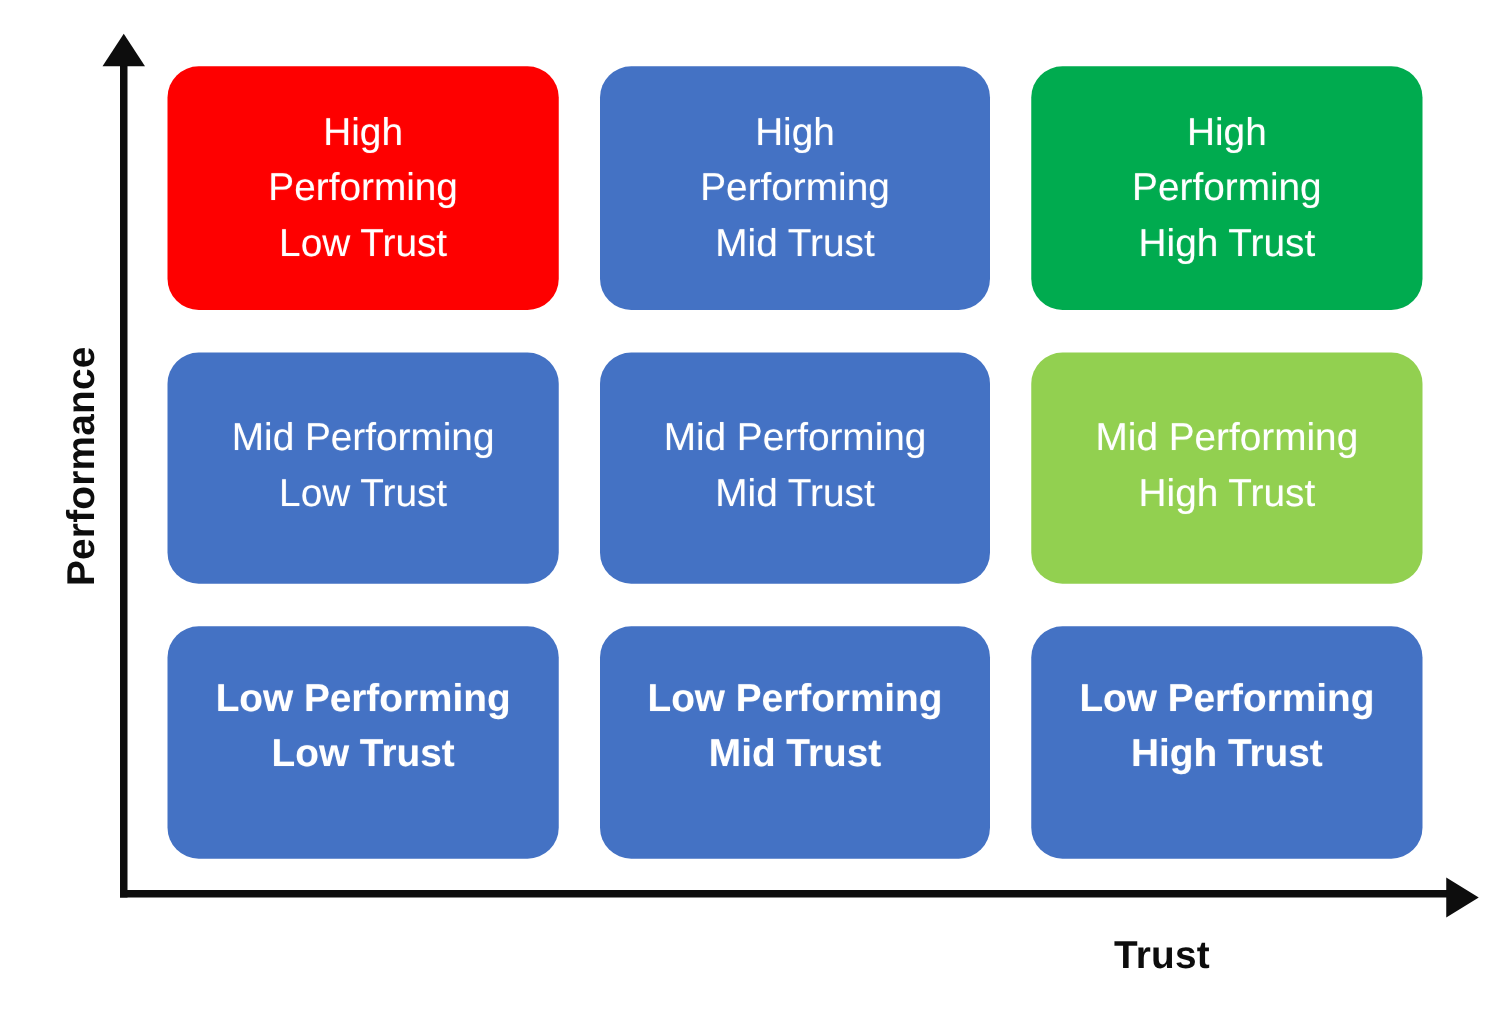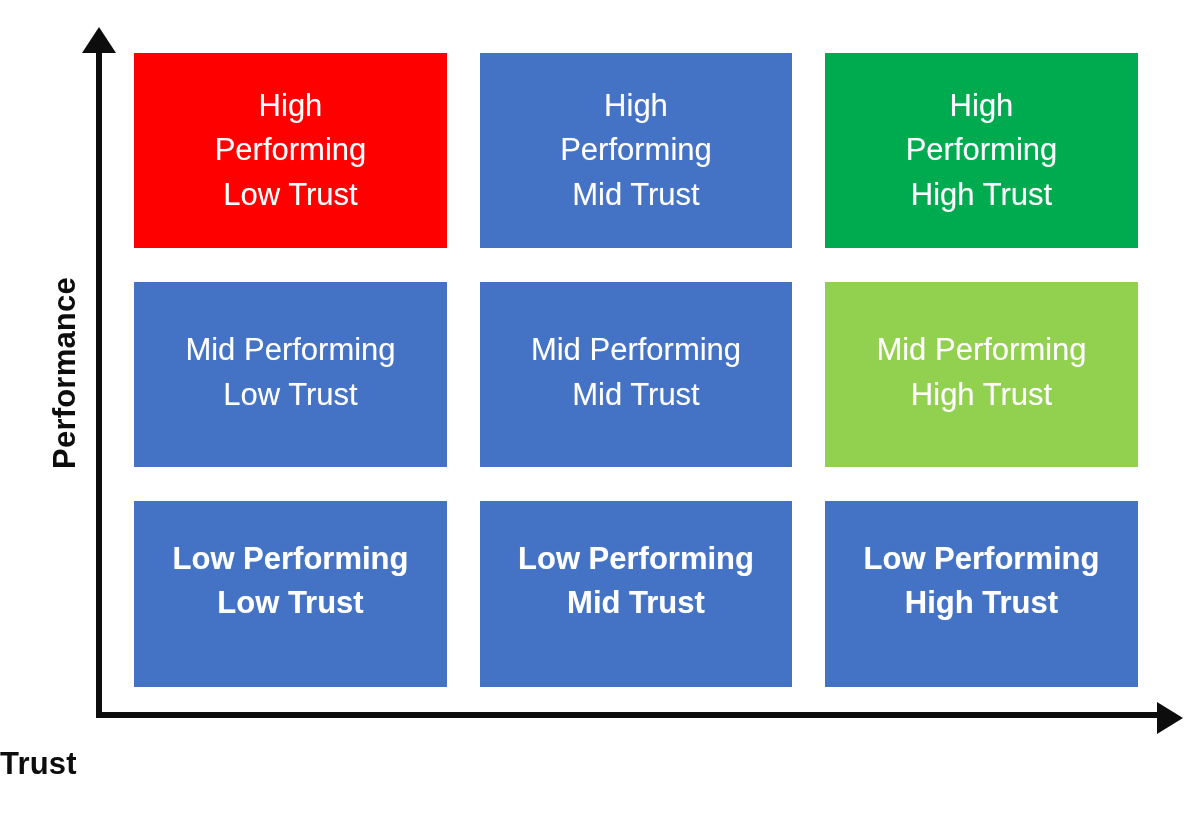--- a/index.html
+++ b/index.html
@@ -73,21 +73,21 @@
     top: 355px;
     width: 220px;
     text-align: center;
     transform: rotate(-90deg);
   }
   #x-axis-title {
     font-size: 31px;
     left: 0;
     top: 746px;
     width: 968px;
-    text-align: left;
+    text-align: right;
   }
 
   
   #cell-grid {
     position: absolute;
     left: 134px;
     top: 53px;
     width: 1004px;
     height: 634px;
     display: grid;
@@ -102,20 +102,21 @@
     align-items: center;
     justify-content: center;
     text-align: center;
     color: #ffffff;
     font-size: 31px;
     line-height: 1.42;
     font-weight: 400;
     padding: 0 8px;
     box-sizing: border-box;
     user-select: none;
+    border-radius: 25px;
   }
   .cell-label {
     white-space: pre-line;
     text-shadow: 0 0 1px rgba(255,255,255,0.35);
   }
 
   
   .row-top .cell-label { margin-top: 0px; }
   .row-mid .cell-label { margin-top: -4px; }
   .row-bot .cell-label { margin-top: -26px; font-weight: bold; }

